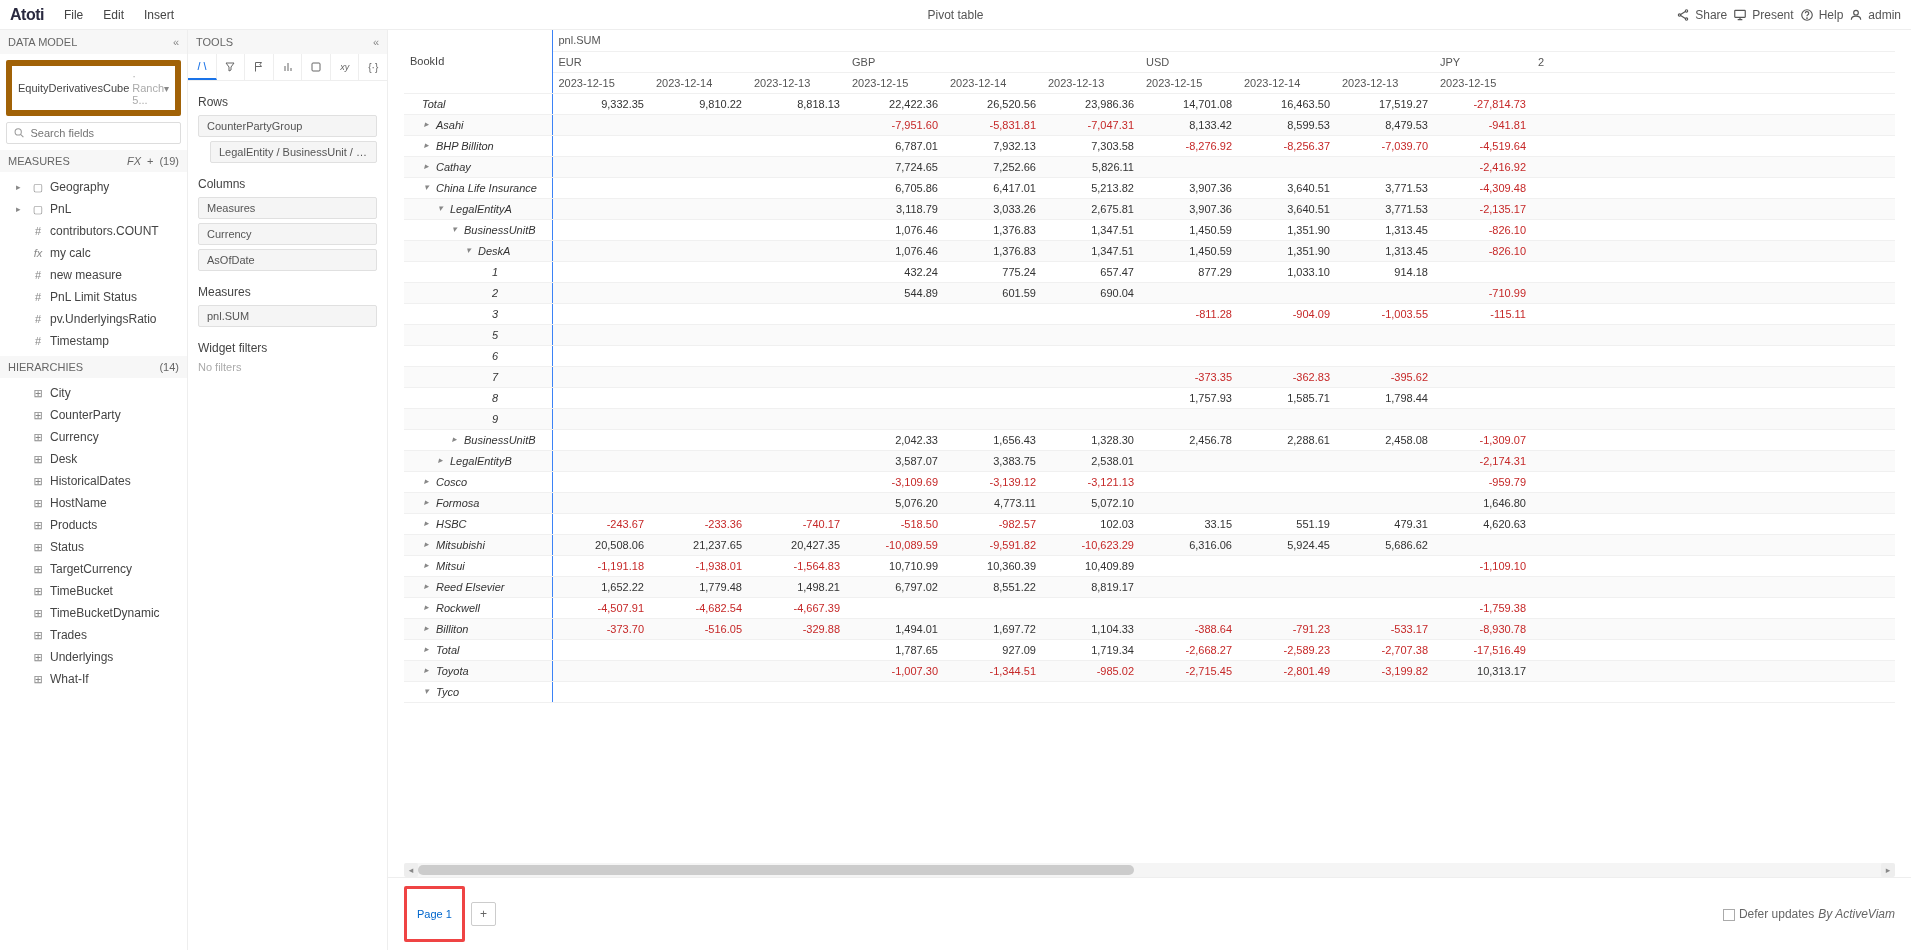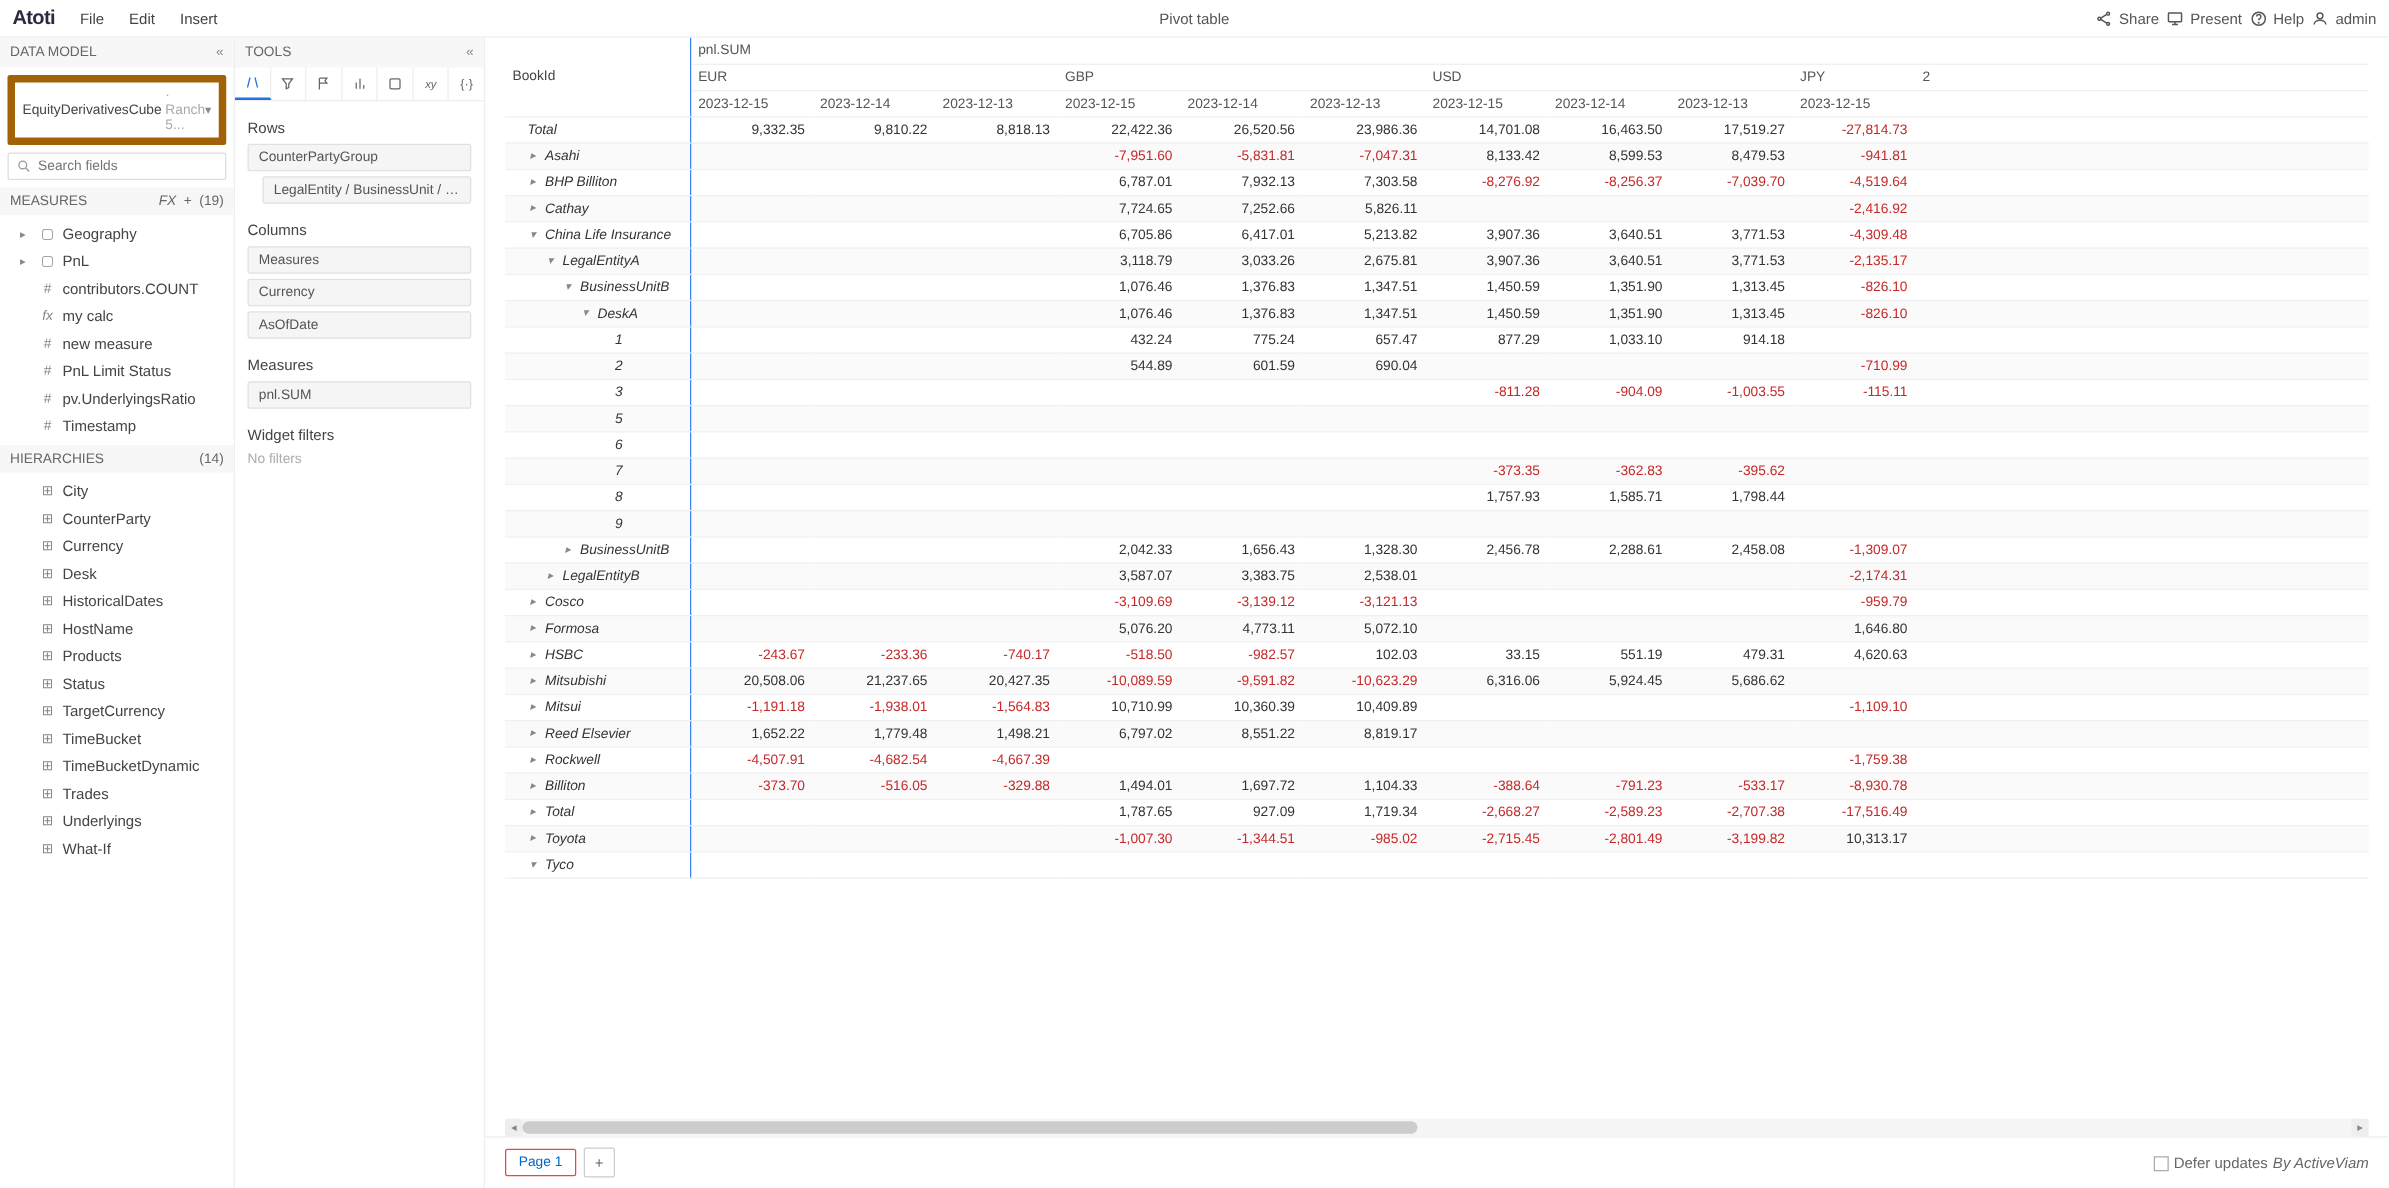--- a/index.html
+++ b/index.html
@@ -62,21 +62,21 @@
 .row-label .caret { color: #888; font-size: 9px; width: 8px; display: inline-block; }
 .neg { color: #c62828; }
 .last-col-head { text-align: right; color: #555; }
 tbody tr:nth-child(even) td { background: #fafafa; }
 
 .hscroll-track { margin: 0 16px; height: 14px; background: #f5f5f5; border-radius: 7px; position: relative; }
 .hscroll-thumb { position: absolute; height: 10px; top: 2px; background: #ccc; border-radius: 5px; }
 .hscroll-arrow { position: absolute; top: 0; width: 14px; height: 14px; background: #eee; border-radius: 2px; color: #888; font-size: 9px; display: flex; align-items: center; justify-content: center; cursor: pointer; }
 
 .bottombar { display: flex; align-items: center; padding: 8px 16px; border-top: 1px solid #eee; }
-.page-tab { border: 1px solid #ef4444; border-radius: 2px; padding: 4px 10px; font-size: 11px; color: #0066cc; margin-right: 6px; cursor: pointer; }
+.page-tab { border: 3px solid #ef4444; border-radius: 2px; padding: 19px 10px; font-size: 11px; color: #0066cc; margin-right: 6px; cursor: pointer; }
 .add-page { border: 1px solid #ccc; border-radius: 2px; padding: 4px 8px; font-size: 12px; color: #666; cursor: pointer; }
 .bottom-right { margin-left: auto; display: flex; gap: 4px; align-items: center; font-size: 12px; color: #666; }
 .checkbox { width: 12px; height: 12px; border: 1px solid #aaa; display: inline-block; margin-right: 4px; vertical-align: middle; }
 .byav { font-style: italic; }
 
 svg { display: block; }
 </style>
 </head>
 <body>
 

